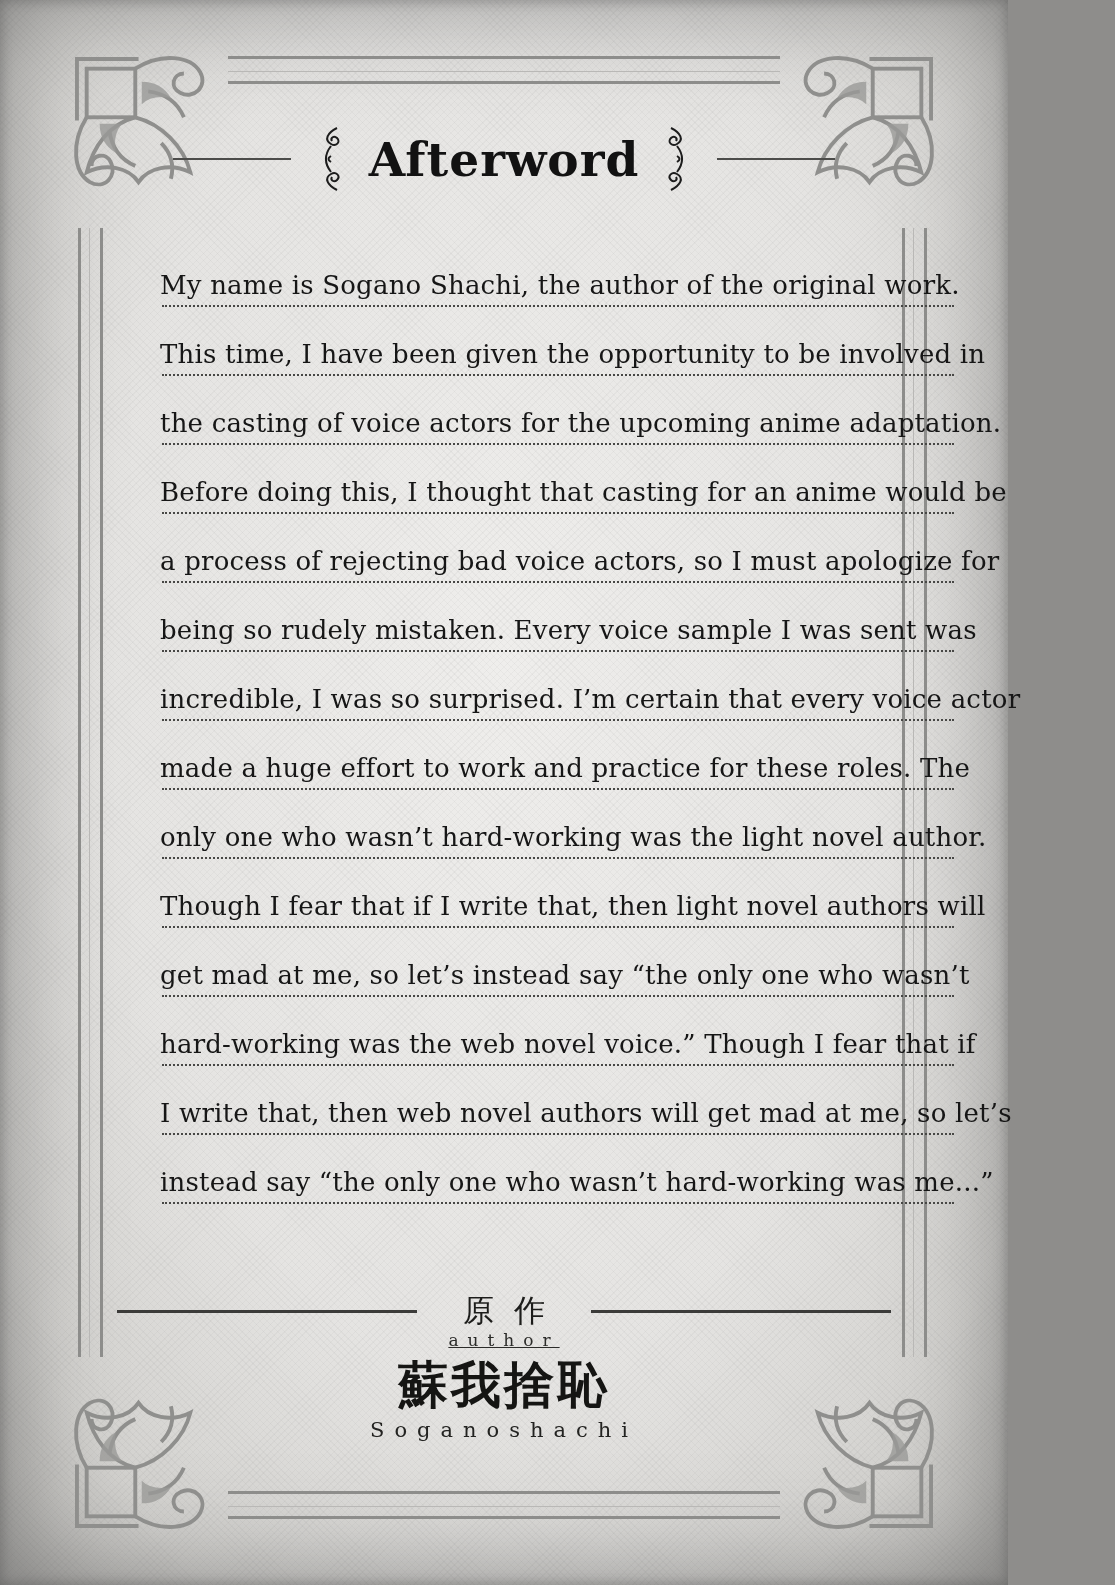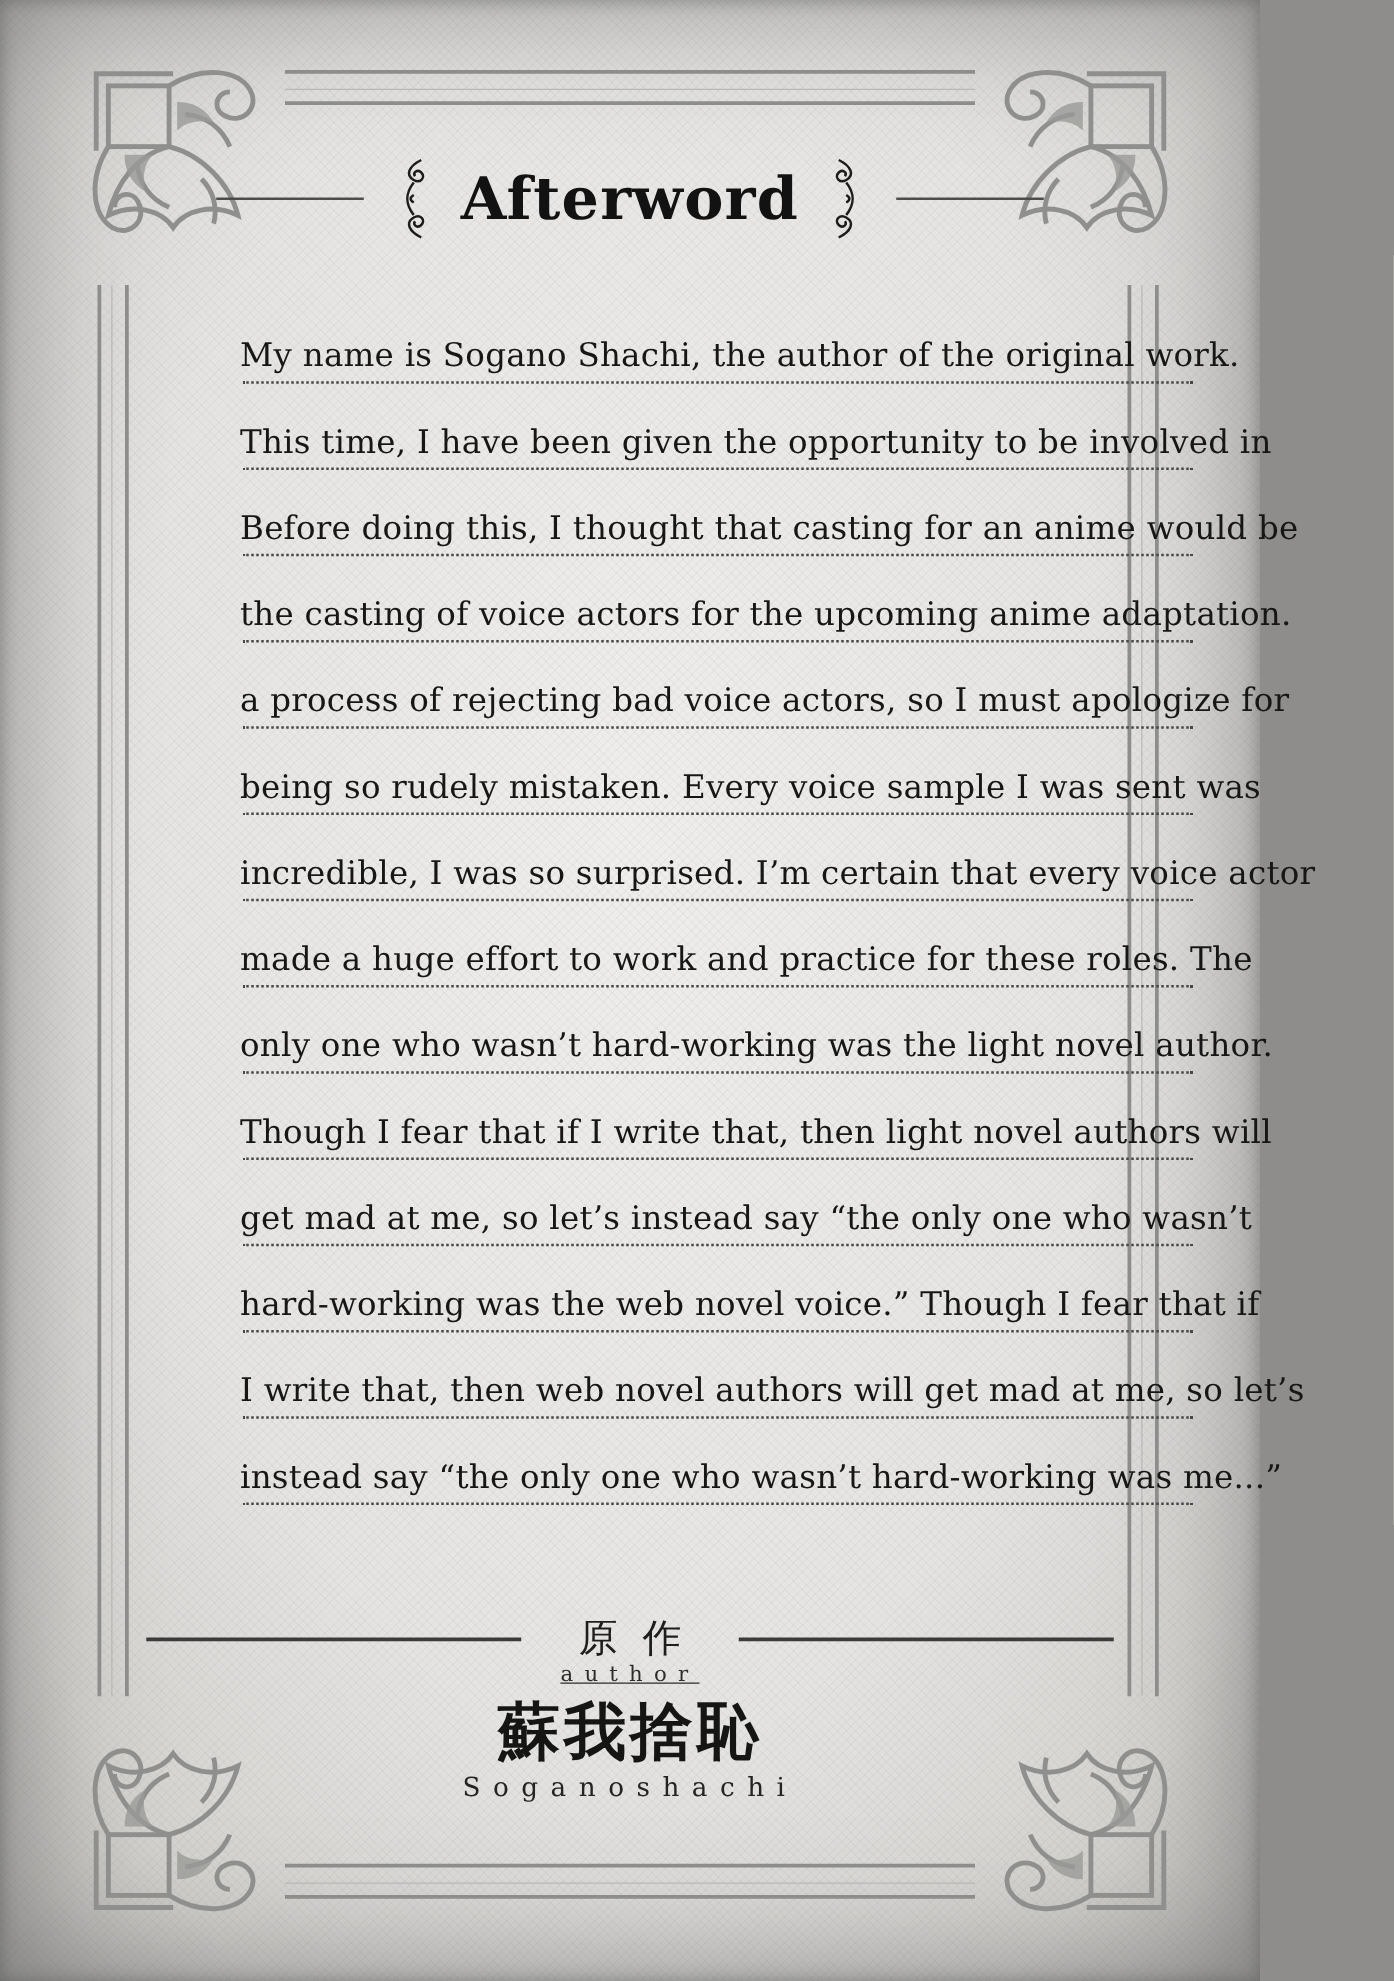--- a/index.html
+++ b/index.html
@@ -53,21 +53,21 @@
   .title-orn svg{width:100%;height:100%;display:block;}
   .title-orn.right{transform:scaleX(-1);}
   h1.title{
     margin:0;font-size:47px;font-weight:bold;letter-spacing:1px;
     font-family:"DejaVu Serif","Liberation Serif",serif;
     color:#121212;
   }
 
   
   .body-col{position:absolute;top:246px;left:160px;width:796px;}
-  .line{position:relative;height:69px;margin-left:32px;}
+  .line{position:relative;height:69px;}
   .line-text{
     position:absolute;left:0;right:0;bottom:15px;
     text-align:center;font-size:26px;letter-spacing:0.2px;
     white-space:nowrap;color:#161616;
   }
   .line::after{
     content:"";position:absolute;left:2px;right:2px;bottom:8px;
     border-bottom:2px dotted #474745;
   }
 
@@ -226,25 +226,25 @@
   <div class="body-col">
   <div class="line">
     <span class="line-text">My name is Sogano Shachi, the author of the original work.</span>
   </div>
 
   <div class="line">
     <span class="line-text">This time, I have been given the opportunity to be involved in</span>
   </div>
 
   <div class="line">
+    <span class="line-text">the casting of voice actors for the upcoming anime adaptation.</span>
+  </div>
+
+  <div class="line">
     <span class="line-text">Before doing this, I thought that casting for an anime would be</span>
-  </div>
-
-  <div class="line">
-    <span class="line-text">the casting of voice actors for the upcoming anime adaptation.</span>
   </div>
 
   <div class="line">
     <span class="line-text">a process of rejecting bad voice actors, so I must apologize for</span>
   </div>
 
   <div class="line">
     <span class="line-text">being so rudely mistaken. Every voice sample I was sent was</span>
   </div>
 

